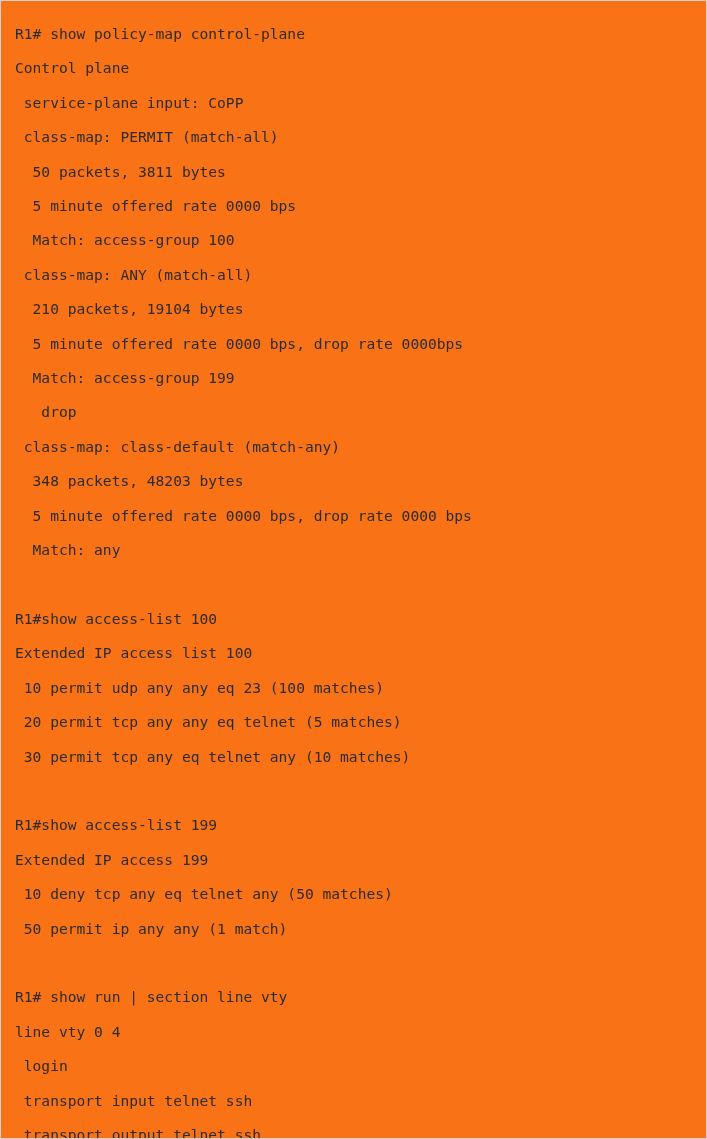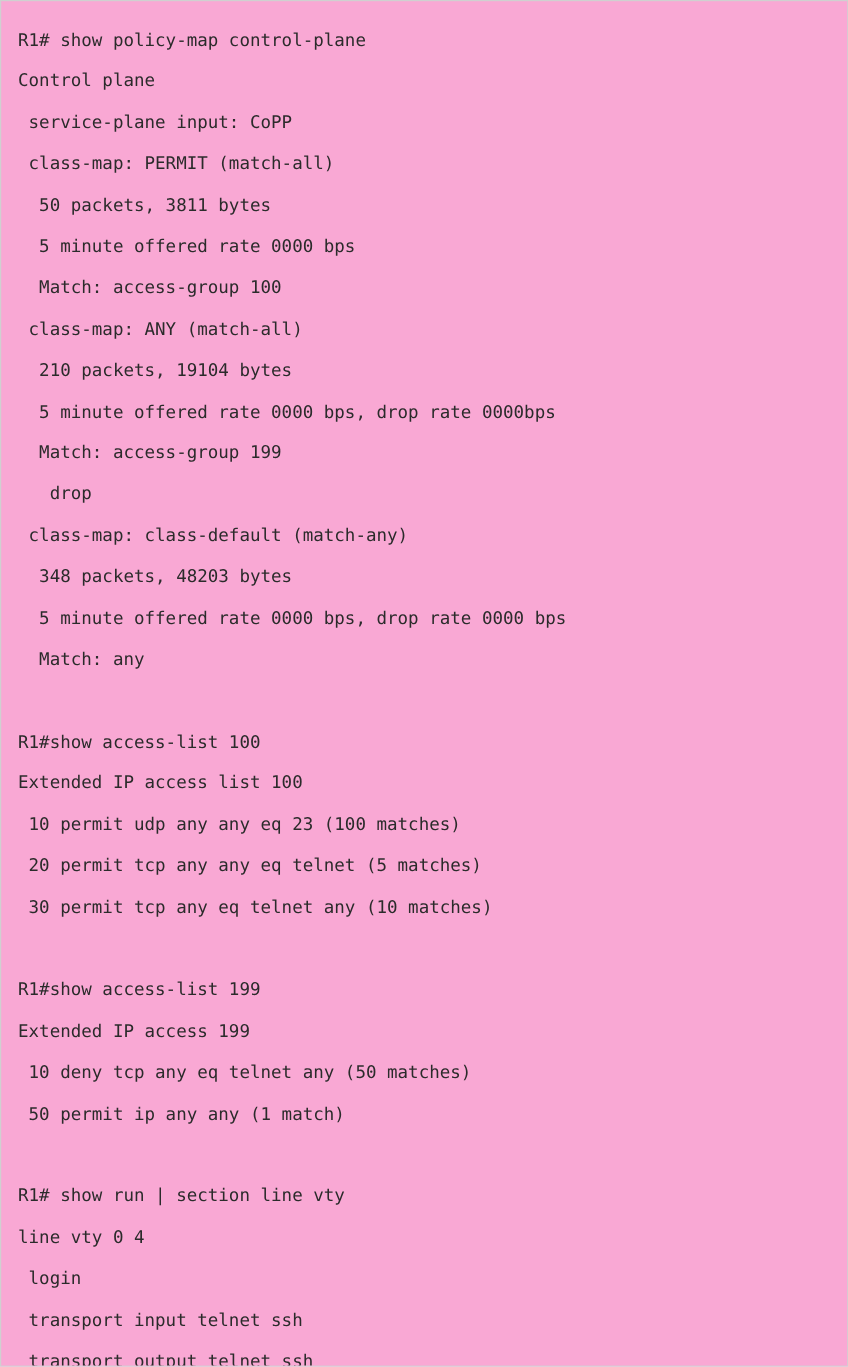--- a/index.html
+++ b/index.html
@@ -9,21 +9,21 @@
   }
   body {
     width: 707px;
     height: 1139px;
     font-family: "DejaVu Sans Mono", "Liberation Mono", monospace;
   }
   #terminal-panel {
     box-sizing: border-box;
     width: 707px;
     height: 1139px;
-    background: #f9a8d4;
+    background: #f97316;
     border: 1px solid #d0d0d0;
     padding: 16px 14px 10px 14px;
     overflow: hidden;
   }
   #terminal-output {
     margin: 0;
     font-family: "DejaVu Sans Mono", "Liberation Mono", monospace;
     font-size: 14.6px;
     line-height: 34.4px;
     color: #2b2b2b;

